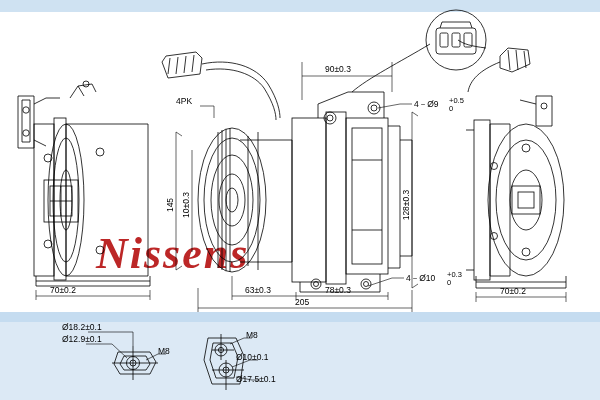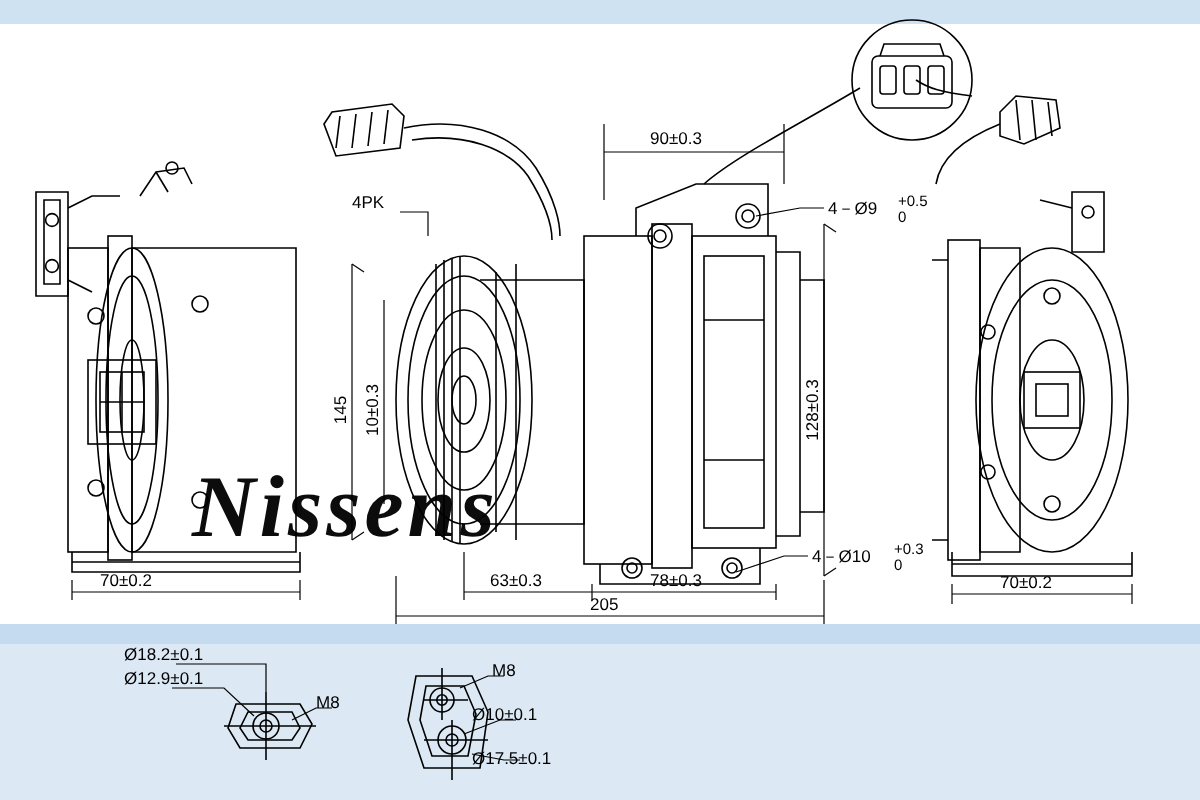--- a/index.html
+++ b/index.html
@@ -7,21 +7,21 @@
   #page{position:relative;width:600px;height:400px;background:#ffffff;}
   .band{position:absolute;left:0;width:600px;}
   #band-top{top:0;height:12px;background:#cfe2f2;}
   #band-bottom{top:312px;height:88px;background:#dce9f5;}
   #band-bottom2{top:312px;height:10px;background:#c5dcf0;}
   #sheet{position:absolute;left:0;top:12px;width:600px;height:300px;background:#ffffff;}
   svg{position:absolute;left:0;top:0;}
   .dimtext{font-family:"Liberation Sans",sans-serif;fill:#000;font-size:8.5px;}
   .dimtext2{font-family:"Liberation Sans",sans-serif;fill:#000;font-size:7.5px;}
   .wm{position:absolute;font-family:"Liberation Serif",serif;font-style:italic;font-weight:bold;
-      color:#000000;font-size:44px;letter-spacing:2px;white-space:nowrap;opacity:.95;}
+      color:#b91c1c;font-size:44px;letter-spacing:2px;white-space:nowrap;opacity:.95;}
   #wm1{left:96px;top:228px;}
 </style>
 </head>
 <body>
 
 <div id="page">
 
   <div class="band" id="band-top"></div>
   <div id="sheet"></div>
   <div class="band" id="band-bottom"></div>

